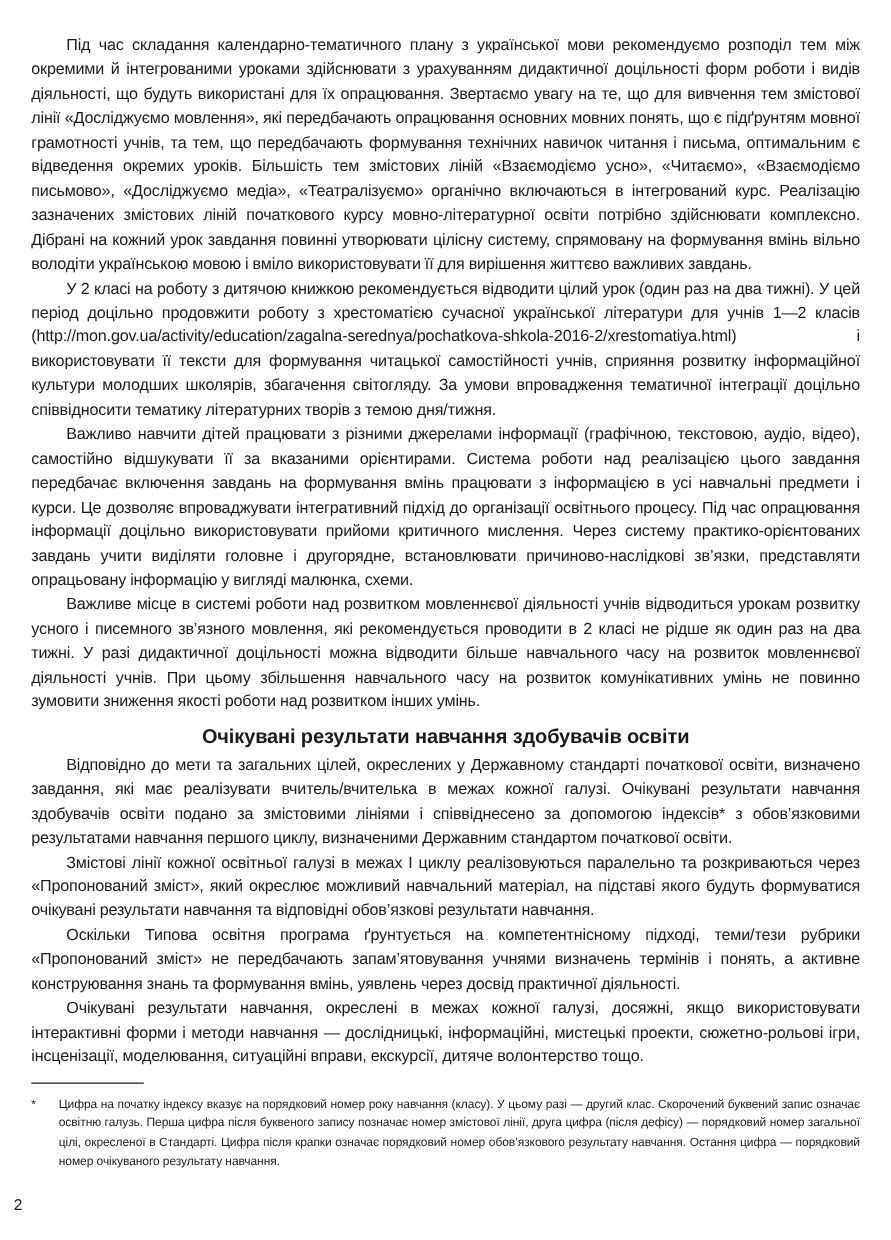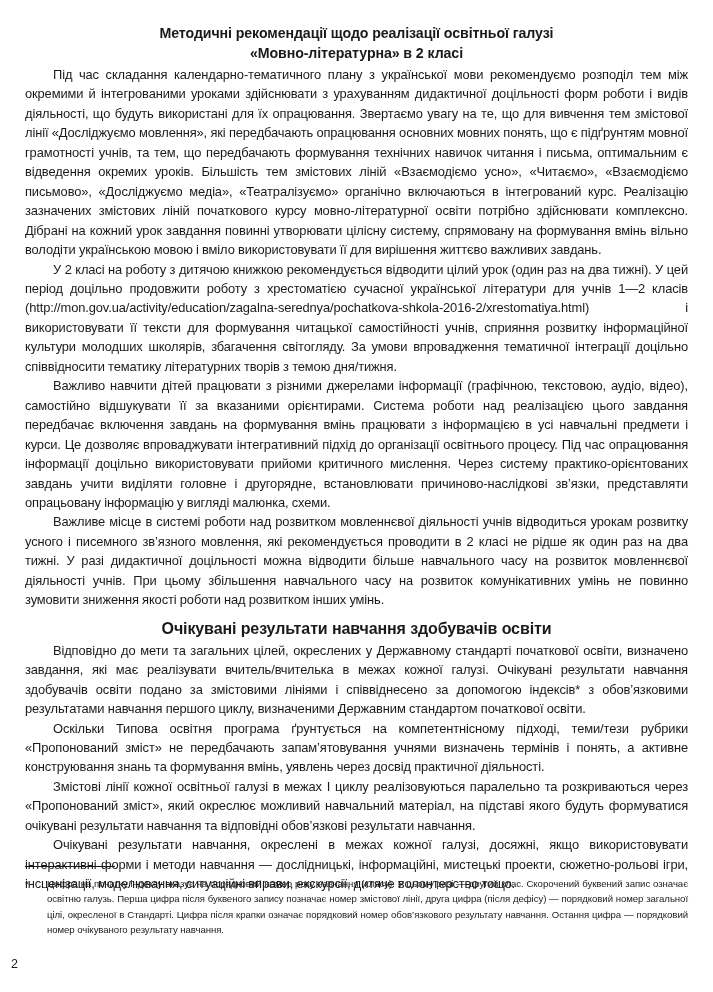--- a/index.html
+++ b/index.html
@@ -104,35 +104,31 @@
     line-height: 14px;
   }
 </style>
 </head>
 <body>
 
 <div class="page">
 
   <div class="content">
 
-    <h1 class="doc-title">
-      <span>Методичні рекомендації щодо реалізації освітньої галузі</span>
-      <span class="line2">«Мовно-літературна» в 2 класі</span>
-    </h1>
 
     <p class="para first">Під час складання календарно-тематичного плану з української мови рекомендуємо розподіл тем між окремими й інтегрованими уроками здійснювати з урахуванням дидактичної доцільності форм роботи і видів діяльності, що будуть використані для їх опрацювання. Звертаємо увагу на те, що для вивчення тем змістової лінії «Досліджуємо мовлення», які передбачають опрацювання основних мовних понять, що є підґрунтям мовної грамотності учнів, та тем, що передбачають формування технічних навичок читання і письма, оптимальним є відведення окремих уроків. Більшість тем змістових ліній «Взаємодіємо усно», «Читаємо», «Взаємодіємо письмово», «Досліджуємо медіа», «Театралізуємо» органічно включаються в інтегрований курс. Реалізацію зазначених змістових ліній початкового курсу мовно-літературної освіти потрібно здійснювати комплексно. Дібрані на кожний урок завдання повинні утворювати цілісну систему, спрямовану на формування вмінь вільно володіти українською мовою і вміло використовувати її для вирішення життєво важливих завдань.</p>
     <p class="para">У 2 класі на роботу з дитячою книжкою рекомендується відводити цілий урок (один раз на два тижні). У цей період доцільно продовжити роботу з хрестоматією сучасної української літератури для учнів 1—2 класів (http://mon.gov.ua/activity/education/zagalna-serednya/pochatkova-shkola-2016-2/xrestomatiya.html) і використовувати її тексти для формування читацької самостійності учнів, сприяння розвитку інформаційної культури молодших школярів, збагачення світогляду. За умови впровадження тематичної інтеграції доцільно співвідносити тематику літературних творів з темою дня/тижня.</p>
     <p class="para">Важливо навчити дітей працювати з різними джерелами інформації (графічною, текстовою, аудіо, відео), самостійно відшукувати її за вказаними орієнтирами. Система роботи над реалізацією цього завдання передбачає включення завдань на формування вмінь працювати з інформацією в усі навчальні предмети і курси. Це дозволяє впроваджувати інтегративний підхід до організації освітнього процесу. Під час опрацювання інформації доцільно використовувати прийоми критичного мислення. Через систему практико-орієнтованих завдань учити виділяти головне і другорядне, встановлювати причиново-наслідкові зв’язки, представляти опрацьовану інформацію у вигляді малюнка, схеми.</p>
     <p class="para">Важливе місце в системі роботи над розвитком мовленнєвої діяльності учнів відводиться урокам розвитку усного і писемного зв’язного мовлення, які рекомендується проводити в 2 класі не рідше як один раз на два тижні. У разі дидактичної доцільності можна відводити більше навчального часу на розвиток мовленнєвої діяльності учнів. При цьому збільшення навчального часу на розвиток комунікативних умінь не повинно зумовити зниження якості роботи над розвитком інших умінь.</p>
 
     <h2 class="section-title">Очікувані результати навчання здобувачів освіти</h2>
 
     <p class="para">Відповідно до мети та загальних цілей, окреслених у Державному стандарті початкової освіти, визначено завдання, які має реалізувати вчитель/вчителька в межах кожної галузі. Очікувані результати навчання здобувачів освіти подано за змістовими лініями і співвіднесено за допомогою індексів* з обов’язковими результатами навчання першого циклу, визначеними Державним стандартом початкової освіти.</p>
+    <p class="para">Змістові лінії кожної освітньої галузі в межах І циклу реалізовуються паралельно та розкриваються через «Пропонований зміст», який окреслює можливий навчальний матеріал, на підставі якого будуть формуватися очікувані результати навчання та відповідні обов’язкові результати навчання.</p>
     <p class="para">Оскільки Типова освітня програма ґрунтується на компетентнісному підході, теми/тези рубрики «Пропонований зміст» не передбачають запам’ятовування учнями визначень термінів і понять, а активне конструювання знань та формування вмінь, уявлень через досвід практичної діяльності.</p>
-    <p class="para">Змістові лінії кожної освітньої галузі в межах І циклу реалізовуються паралельно та розкриваються через «Пропонований зміст», який окреслює можливий навчальний матеріал, на підставі якого будуть формуватися очікувані результати навчання та відповідні обов’язкові результати навчання.</p>
     <p class="para">Очікувані результати навчання, окреслені в межах кожної галузі, досяжні, якщо використовувати інтерактивні форми і методи навчання — дослідницькі, інформаційні, мистецькі проекти, сюжетно-рольові ігри, інсценізації, моделювання, ситуаційні вправи, екскурсії, дитяче волонтерство тощо.</p>
 
   </div>
 
   <div class="footnote-block">
     <div class="footnote-rule"></div>
     <p class="footnote">
       <span class="fn-mark">*</span>
       <span>Цифра на початку індексу вказує на порядковий номер року навчання (класу). У цьому разі — другий клас. Скорочений буквений запис означає освітню галузь. Перша цифра після буквеного запису позначає номер змістової лінії, друга цифра (після дефісу) — порядковий номер загальної цілі, окресленої в Стандарті. Цифра після крапки означає порядковий номер обов’язкового результату навчання. Остання цифра — порядковий номер очікуваного результату навчання.</span>
     </p>

